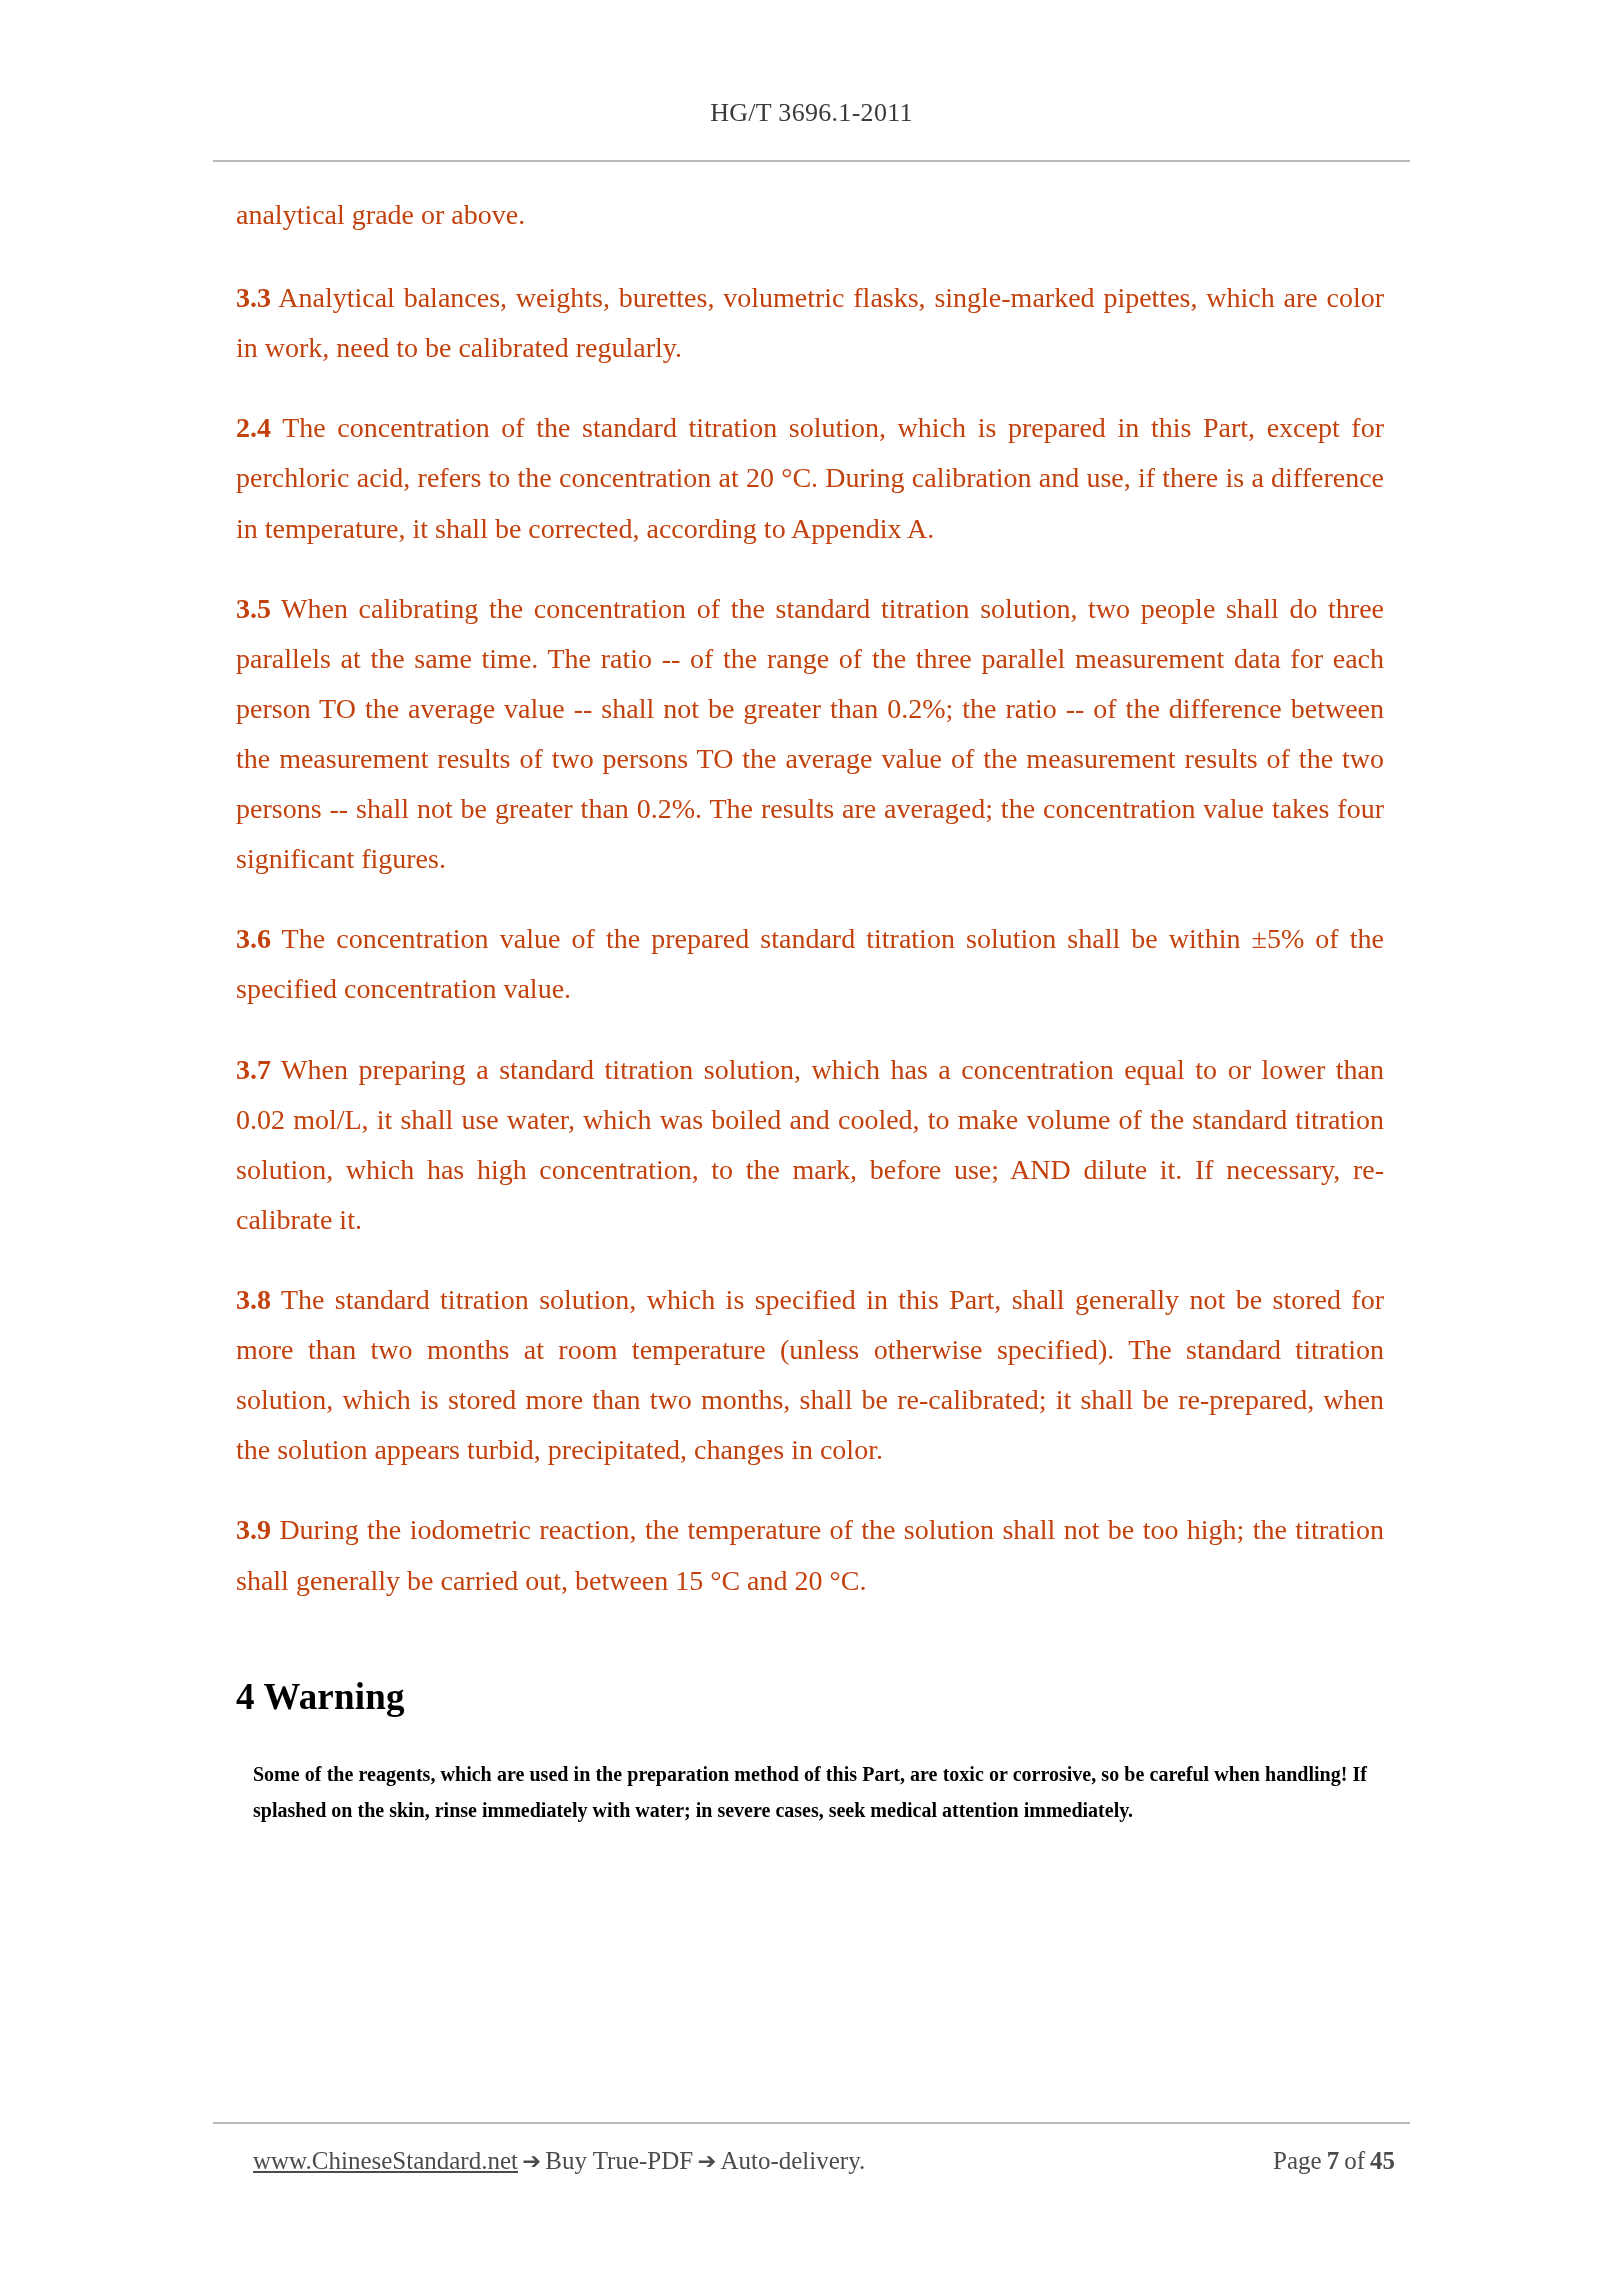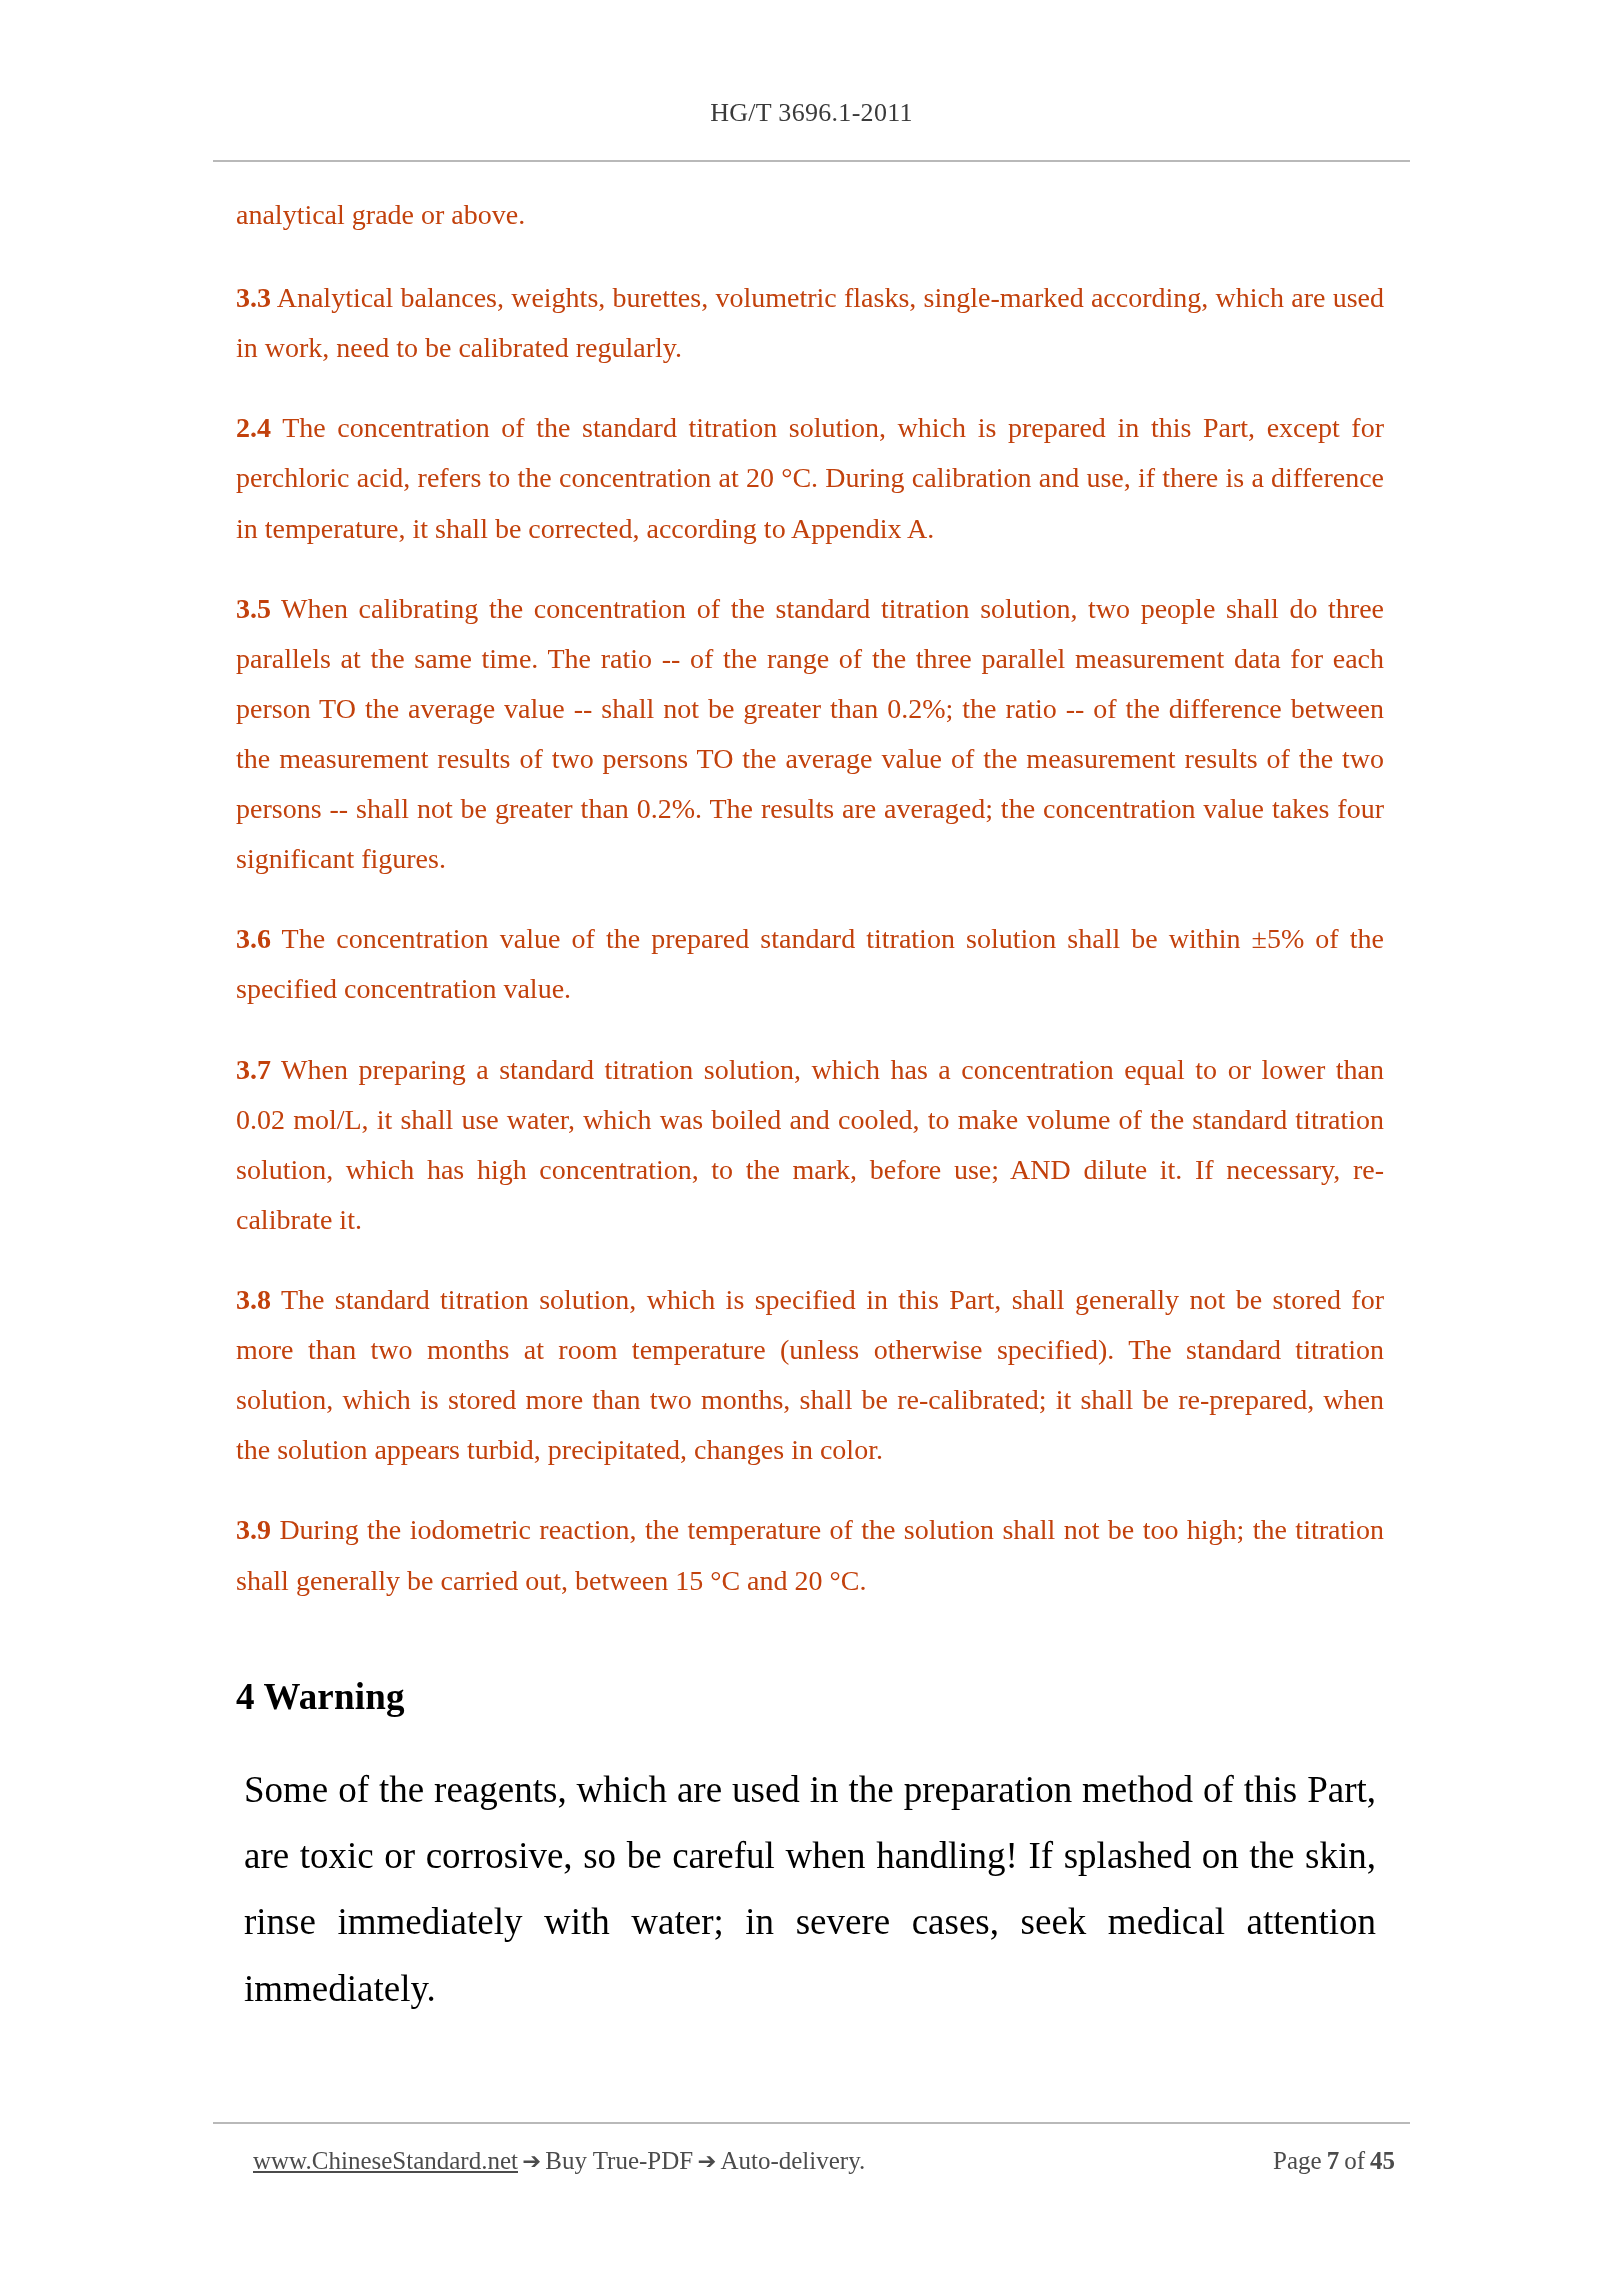--- a/index.html
+++ b/index.html
@@ -77,23 +77,23 @@
   h2.section-heading {
     margin: 68px 0 37px 0;
     font-size: 37px;
     font-weight: bold;
     line-height: 1.25;
     letter-spacing: 0.2px;
   }
 
   
   p.warning-para {
-    margin: 8px;
-    font-size: 37px;
-    font-weight: normal;
+    margin: 17px;
+    font-size: 20px;
+    font-weight: bold;
     line-height: 1.79;
     text-align: justify;
     text-justify: inter-word;
   }
 
   
   .footer-rule {
     position: absolute;
     left: 213px;
     top: 2122px;
@@ -142,21 +142,21 @@
 
   <div class="page-header">
     <span class="hdr-text">HG/T 3696.1-2011</span>
   </div>
   <div class="header-rule"></div>
 
   <div class="content">
 
     <p class="body-para lead"><span>analytical grade or above.</span></p>
 
-    <p class="body-para"><span class="clause-num">3.3</span> <span>Analytical balances, weights, burettes, volumetric flasks, single-marked according, which are used in work, need to be calibrated regularly.</span></p>
+    <p class="body-para"><span class="clause-num">3.3</span> <span>Analytical balances, weights, burettes, volumetric flasks, single-marked pipettes, which are color in work, need to be calibrated regularly.</span></p>
 
     <p class="body-para"><span class="clause-num">2.4</span> <span>The concentration of the standard titration solution, which is prepared in this Part, except for perchloric acid, refers to the concentration at 20 °C. During calibration and use, if there is a difference in temperature, it shall be corrected, according to Appendix A.</span></p>
 
     <p class="body-para"><span class="clause-num">3.5</span> <span>When calibrating the concentration of the standard titration solution, two people shall do three parallels at the same time. The ratio -- of the range of the three parallel measurement data for each person TO the average value -- shall not be greater than 0.2%; the ratio -- of the difference between the measurement results of two persons TO the average value of the measurement results of the two persons -- shall not be greater than 0.2%. The results are averaged; the concentration value takes four significant figures.</span></p>
 
     <p class="body-para"><span class="clause-num">3.6</span> <span>The concentration value of the prepared standard titration solution shall be within ±5% of the specified concentration value.</span></p>
 
     <p class="body-para"><span class="clause-num">3.7</span> <span>When preparing a standard titration solution, which has a concentration equal to or lower than 0.02 mol/L, it shall use water, which was boiled and cooled, to make volume of the standard titration solution, which has high concentration, to the mark, before use; AND dilute it. If necessary, re-calibrate it.</span></p>
 
     <p class="body-para"><span class="clause-num">3.8</span> <span>The standard titration solution, which is specified in this Part, shall generally not be stored for more than two months at room temperature (unless otherwise specified). The standard titration solution, which is stored more than two months, shall be re-calibrated; it shall be re-prepared, when the solution appears turbid, precipitated, changes in color.</span></p>

